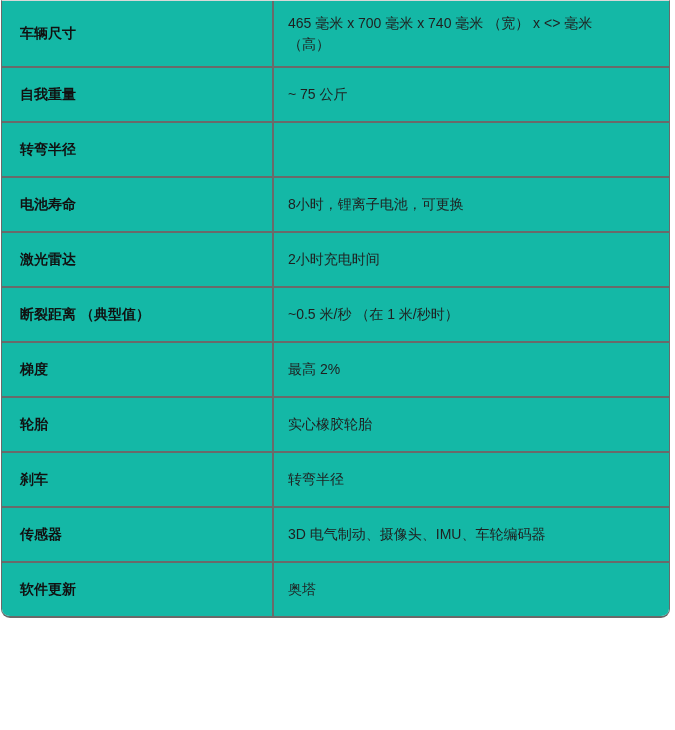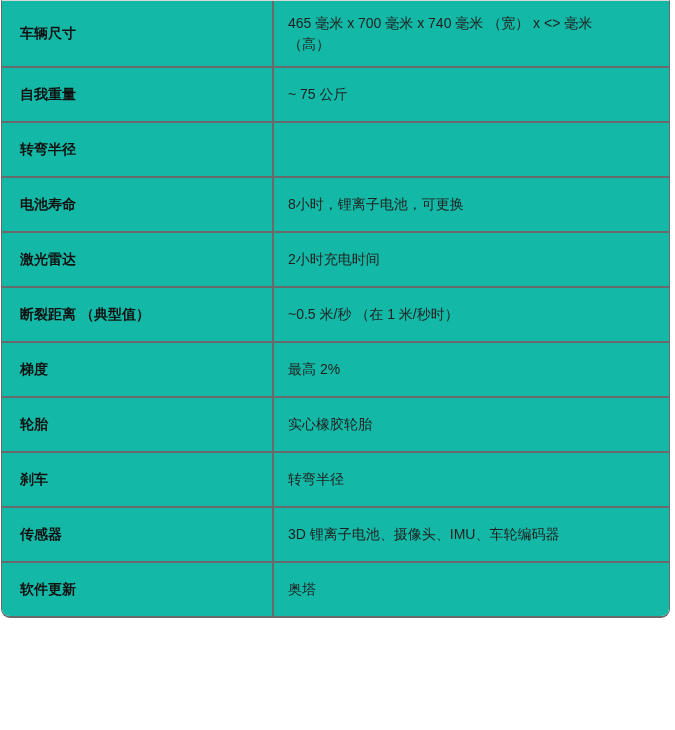--- a/index.html
+++ b/index.html
@@ -93,19 +93,19 @@
     <div class="row">
       <div class="cell label">轮胎</div>
       <div class="cell value">实心橡胶轮胎</div>
     </div>
     <div class="row">
       <div class="cell label">刹车</div>
       <div class="cell value">转弯半径</div>
     </div>
     <div class="row">
       <div class="cell label">传感器</div>
-      <div class="cell value">3D 锂离子电池、摄像头、IMU、车轮编码器</div>
+      <div class="cell value">3D 电气制动、摄像头、IMU、车轮编码器</div>
     </div>
     <div class="row">
       <div class="cell label">软件更新</div>
       <div class="cell value">奥塔</div>
     </div>
   </div>
 
 </body></html>

